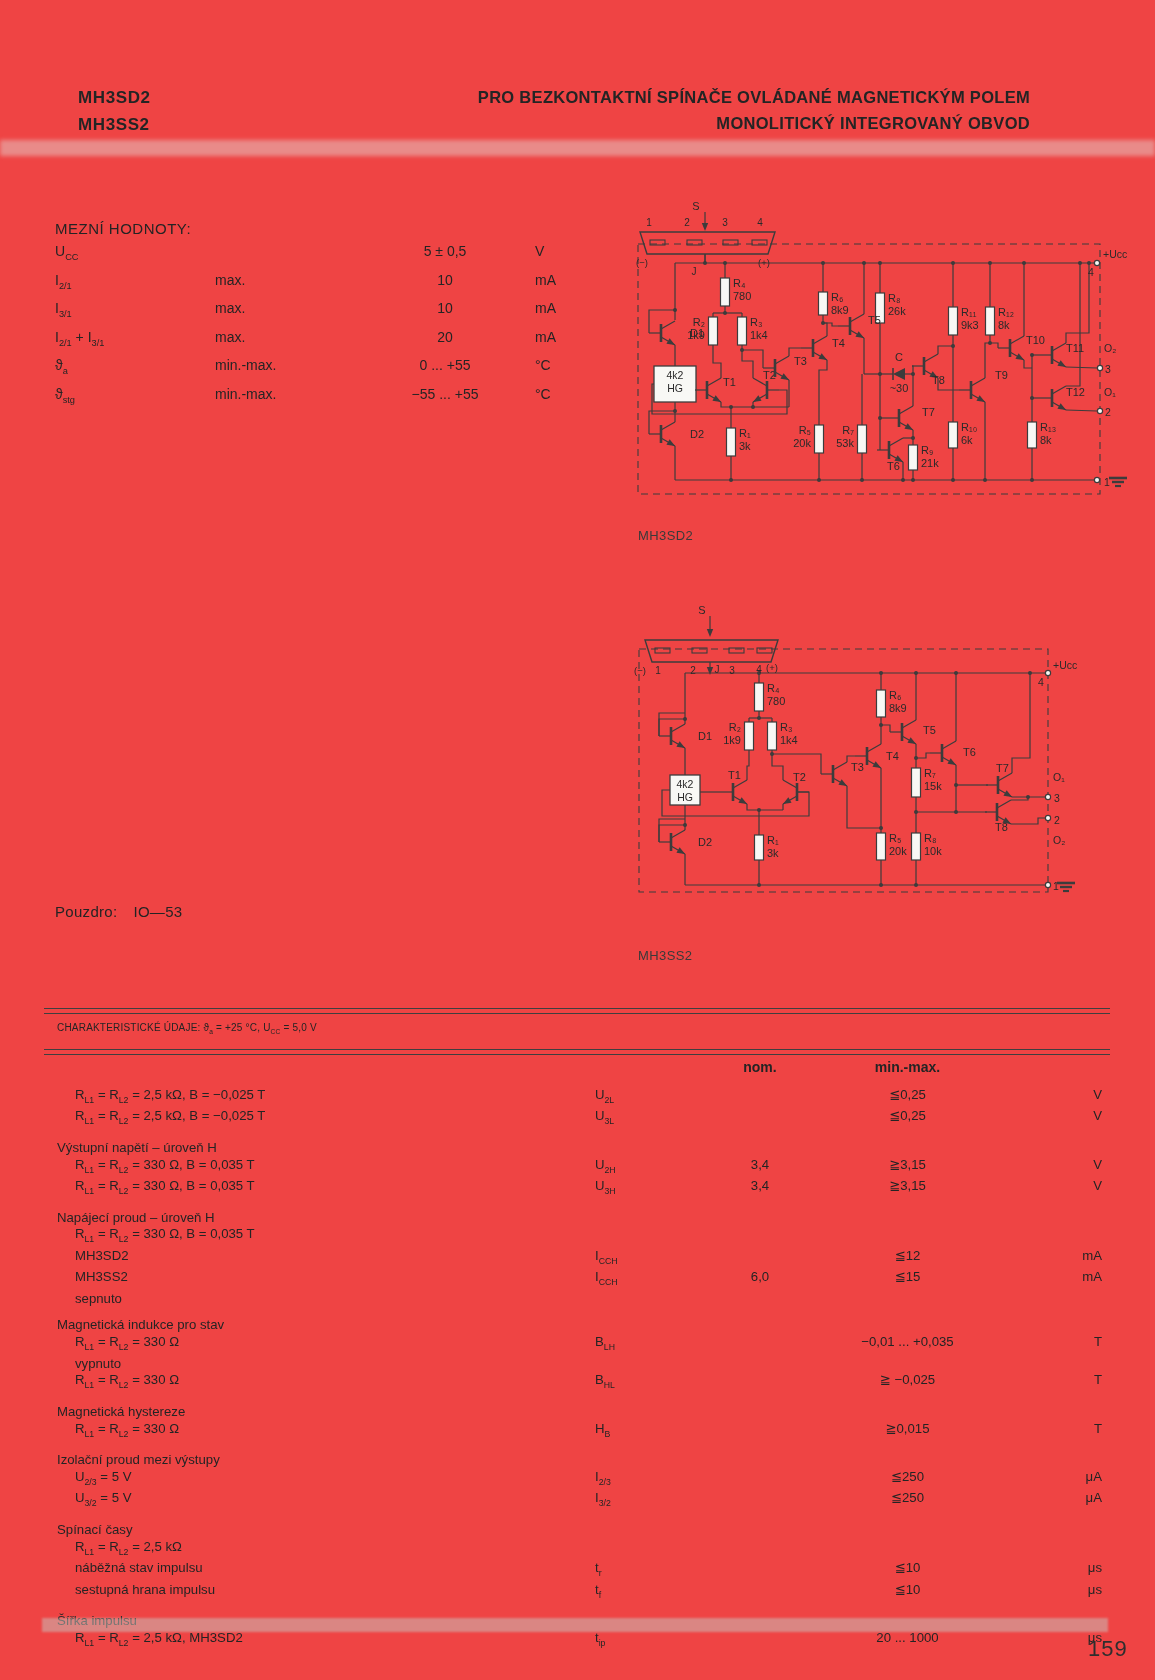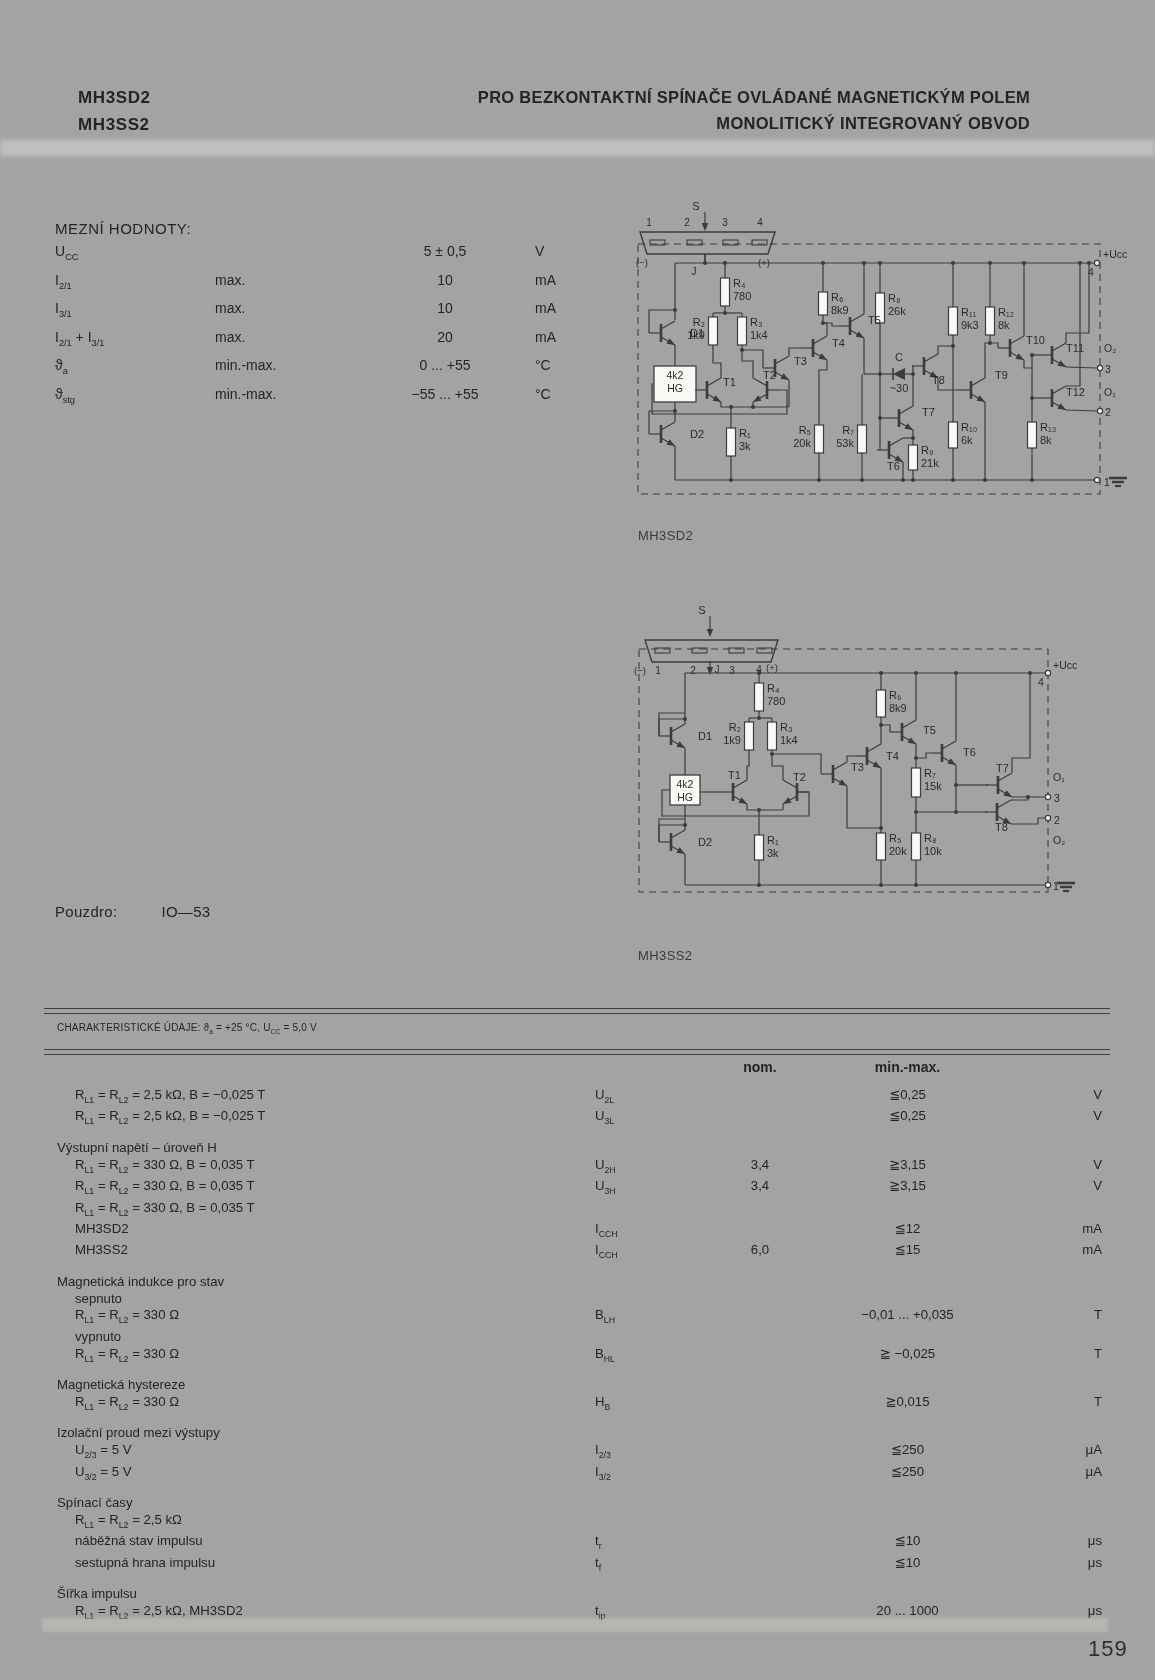--- a/index.html
+++ b/index.html
@@ -1,16 +1,16 @@
 <!DOCTYPE html>
 <html><head>
 <meta charset="utf-8">
 <style>
   html,body{margin:0;padding:0;background:#e9e9e6;}
-  .page{position:relative;width:1155px;height:1680px;background:#a3a3a3;
+  .page{position:relative;width:1155px;height:1680px;background:#ef4444;
         font-family:"Liberation Sans",sans-serif;color:#242424;overflow:hidden;}
   .abs{position:absolute;}
   
   .art-top{left:0;top:0;width:1155px;height:62px;
      background:linear-gradient(180deg,#d6d6d2 0%,#ececе8 55%,#f8f8f5 100%);
      opacity:.55;filter:blur(2px);}
   .art-mid{left:0;top:140px;width:1155px;height:16px;background:#e2e2de;opacity:.45;filter:blur(2px);}
   .art-band{left:42px;top:1618px;width:1066px;height:14px;background:#c7c7c2;opacity:.5;filter:blur(1px);}
   
   .partnos{left:78px;top:84px;font-weight:bold;font-size:17px;line-height:27px;letter-spacing:.6px;}
@@ -20,21 +20,21 @@
   .limits-head{left:55px;top:220px;font-size:15px;letter-spacing:.5px;}
   .limits-rows{left:55px;top:243px;width:560px;}
   .lrow{display:grid;grid-template-columns:160px 140px 180px 60px;height:28.5px;
         align-items:baseline;font-size:14px;}
   .lrow .val{text-align:center;}
   sub{font-size:.66em;}
   
   .sch{position:absolute;}
   .caption{position:absolute;font-size:13px;letter-spacing:.4px;color:#3a3a3a;}
   .pouzdro{left:55px;top:903px;font-size:15px;letter-spacing:.3px;}
-  .pouzdro .v{margin-left:44px;}
+  .pouzdro .v{margin-left:16px;}
   
   .rule{position:absolute;left:44px;width:1066px;height:4px;
         border-top:1.7px solid #3f3f3f;border-bottom:1.7px solid #3f3f3f;}
   .char-head{left:57px;top:1022px;font-size:10px;letter-spacing:.2px;}
   .colhead{position:absolute;top:1059px;font-weight:bold;font-size:14px;text-align:center;}
   .char-rows{left:57px;top:1087px;width:1053px;font-size:13.2px;}
   .trow{display:grid;grid-template-columns:538px 110px 110px 185px 110px;
         line-height:16.8px;align-items:baseline;}
   .trow.tg{margin-top:10px;}
   .trow .lbl.ind{padding-left:18px;}
@@ -595,20 +595,27 @@
         <div class="mm">≧3,15</div>
         <div class="unit">V</div>
       </div>
       <div class="trow">
         <div class="lbl ind"><span>R</span><sub>L1</sub><span> = R</span><sub>L2</sub><span> = 330 Ω, B = 0,035 T</span></div>
         <div class="sym"><span>U</span><sub>3H</sub></div>
         <div class="nom">3,4</div>
         <div class="mm">≧3,15</div>
         <div class="unit">V</div>
       </div>
+      <div class="trow tg">
+        <div class="lbl"><span>Napájecí proud – úroveň H</span></div>
+        <div class="sym"></div>
+        <div class="nom"></div>
+        <div class="mm"></div>
+        <div class="unit"></div>
+      </div>
       <div class="trow">
         <div class="lbl ind"><span>R</span><sub>L1</sub><span> = R</span><sub>L2</sub><span> = 330 Ω, B = 0,035 T</span></div>
         <div class="sym"></div>
         <div class="nom"></div>
         <div class="mm"></div>
         <div class="unit"></div>
       </div>
       <div class="trow">
         <div class="lbl ind"><span>MH3SD2</span></div>
         <div class="sym"><span>I</span><sub>CCH</sub></div>
@@ -616,29 +623,29 @@
         <div class="mm">≦12</div>
         <div class="unit">mA</div>
       </div>
       <div class="trow">
         <div class="lbl ind"><span>MH3SS2</span></div>
         <div class="sym"><span>I</span><sub>CCH</sub></div>
         <div class="nom">6,0</div>
         <div class="mm">≦15</div>
         <div class="unit">mA</div>
       </div>
+      <div class="trow">
+        <div class="lbl ind"><span>sepnuto</span></div>
+        <div class="sym"></div>
+        <div class="nom"></div>
+        <div class="mm"></div>
+        <div class="unit"></div>
+      </div>
       <div class="trow tg">
         <div class="lbl"><span>Magnetická indukce pro stav</span></div>
-        <div class="sym"></div>
-        <div class="nom"></div>
-        <div class="mm"></div>
-        <div class="unit"></div>
-      </div>
-      <div class="trow">
-        <div class="lbl ind"><span>sepnuto</span></div>
         <div class="sym"></div>
         <div class="nom"></div>
         <div class="mm"></div>
         <div class="unit"></div>
       </div>
       <div class="trow">
         <div class="lbl ind"><span>R</span><sub>L1</sub><span> = R</span><sub>L2</sub><span> = 330 Ω</span></div>
         <div class="sym"><span>B</span><sub>LH</sub></div>
         <div class="nom"></div>
         <div class="mm">−0,01 ... +0,035</div>

